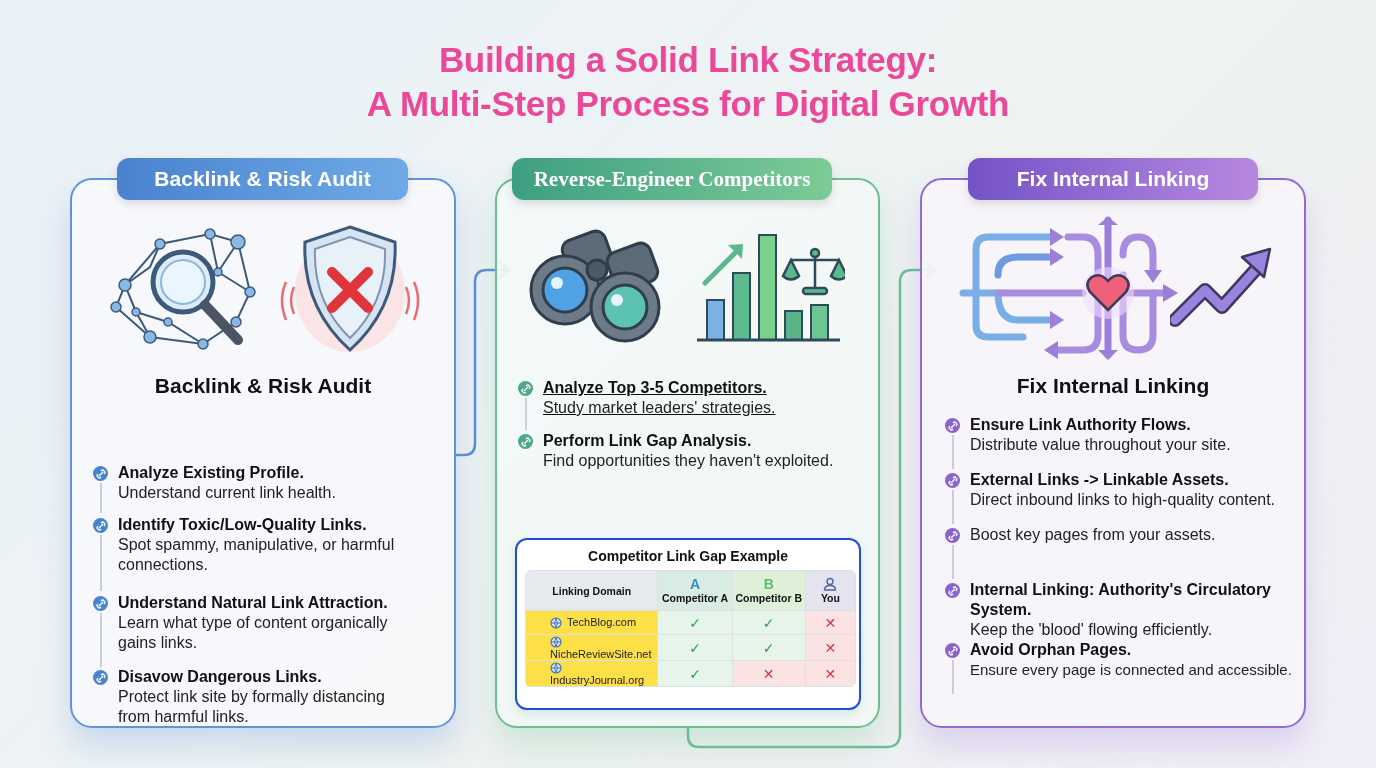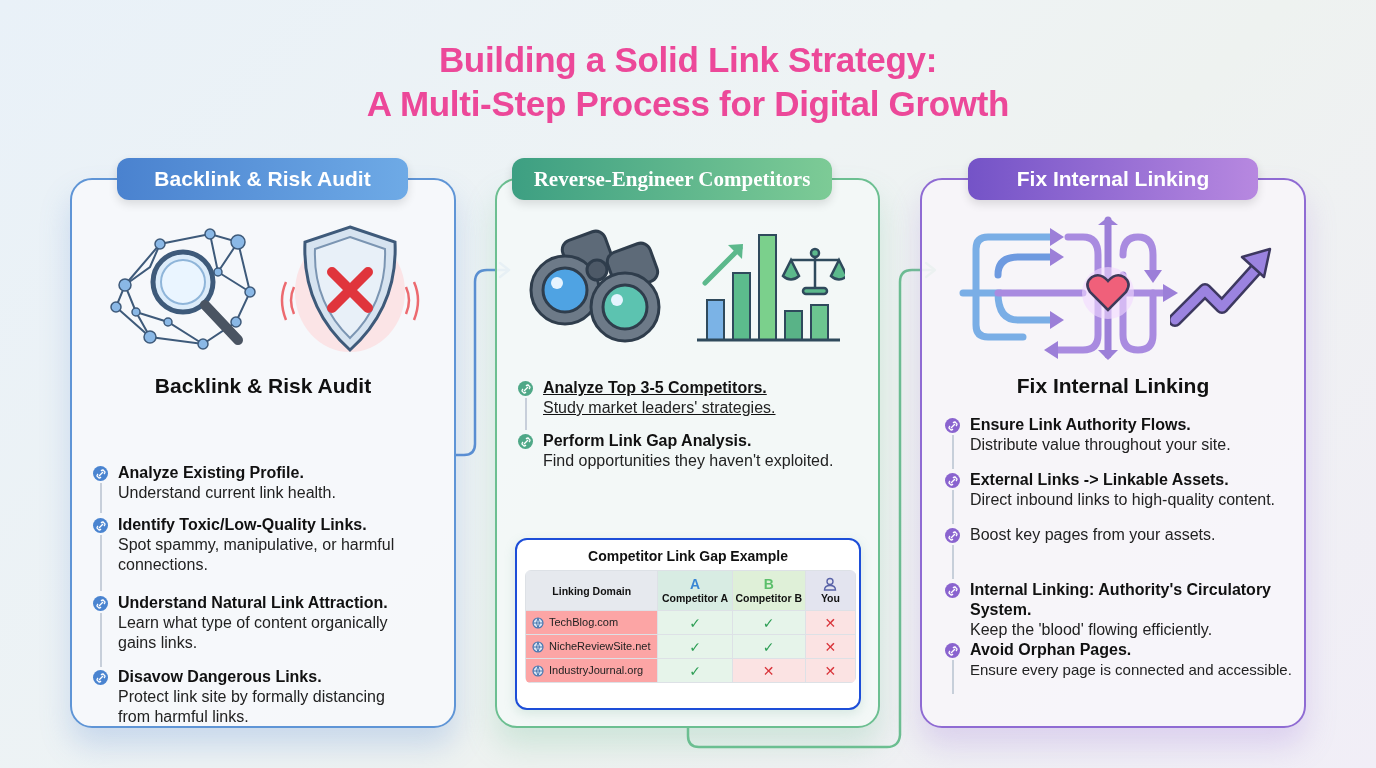--- a/index.html
+++ b/index.html
@@ -58,21 +58,21 @@
   table.gap {
     position: absolute; left: 8px; top: 30px; width: 331px; border-collapse: collapse;
     font-size: 11px; border-radius: 6px; overflow: hidden;
   }
   table.gap th, table.gap td { border: 1px solid #dde1e6; height: 24px; }
   table.gap th { height: 40px; font-weight: 700; font-size: 10.5px; color: #111; }
   table.gap th.dom { background: #e6e9ee; width: 132px; }
   table.gap th.ca { background: #d8ece3; width: 74px; }
   table.gap th.cb { background: #dff0d8; width: 73px; }
   table.gap th.you { background: #e3e4ef; width: 50px; }
-  table.gap td.dom { background: #fca5a5; padding-left: 6px; font-size: 11px; color: #222; margin-left: 44px; }
+  table.gap td.dom { background: #fde047; padding-left: 24px; font-size: 11px; color: #222; margin-left: 44px; }
   table.gap td.yes { background: #e6f4ea; text-align: center; color: #2e9e55; font-size: 14px; }
   table.gap td.no { background: #fbe3e3; text-align: center; color: #d9343a; font-size: 14px; font-weight: 700; }
   .globe { display: inline-block; vertical-align: middle; margin-right: 5px; }
   .th-icon { display: block; font-size: 14px; line-height: 14px; margin-bottom: 1px; }
 </style>
 </head>
 <body>
 
 <div class="title">
   <div>Building a Solid Link Strategy:</div>

